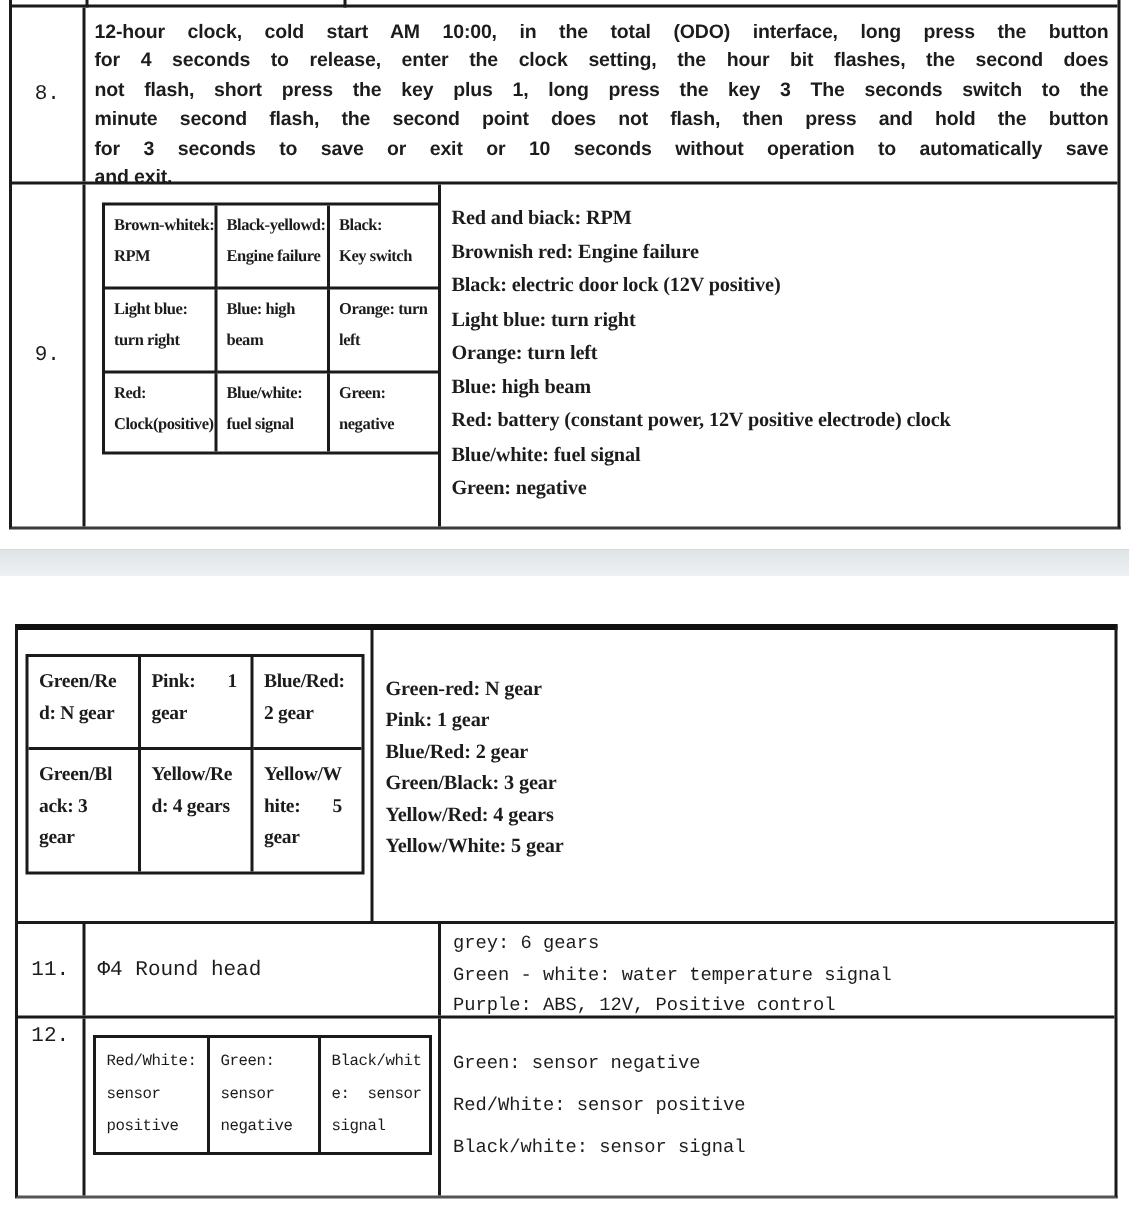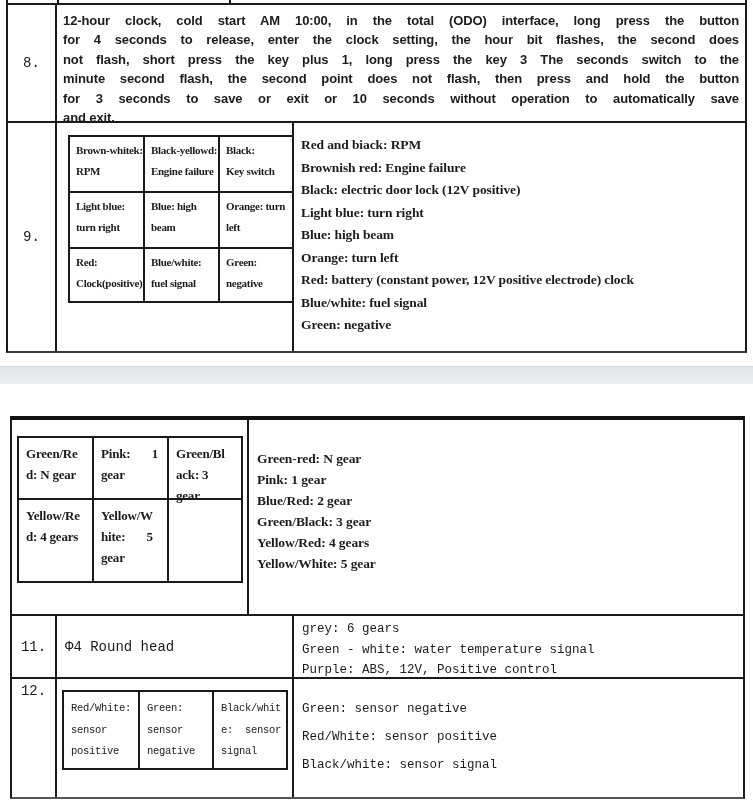--- a/index.html
+++ b/index.html
@@ -181,22 +181,22 @@
               <div>Green:</div>
               <div>negative</div>
             </div>
         </div>
       </div>
       <div class="row9-notes serifb">
           <div>Red and biack: RPM</div>
           <div>Brownish red: Engine failure</div>
           <div>Black: electric door lock (12V positive)</div>
           <div>Light blue: turn right</div>
+          <div>Orange: turn left</div>
           <div>Blue: high beam</div>
-          <div>Orange: turn left</div>
           <div>Red: battery (constant power, 12V positive electrode) clock</div>
           <div>Blue/white: fuel signal</div>
           <div>Green: negative</div>
         </div>
     </div>
   </div>
 
   <div class="separator"></div>
 
   <div class="t2">
@@ -204,20 +204,24 @@
     <div class="t2-row10">
       <div class="t2-mid">
         <div class="inner10 serifb">
           <div>
               <div>Green/Re</div>
               <div>d: N gear</div>
             </div>
           <div>
               <div>Pink:&nbsp;&nbsp;&nbsp;&nbsp;&nbsp;&nbsp;&nbsp;1</div>
               <div>gear</div>
+            </div>
+          <div>
+              <div>Blue/Red:</div>
+              <div>2 gear</div>
             </div>
           <div>
               <div>Green/Bl</div>
               <div>ack: 3</div>
               <div>gear</div>
             </div>
           <div>
               <div>Yellow/Re</div>
               <div>d: 4 gears</div>
             </div>

